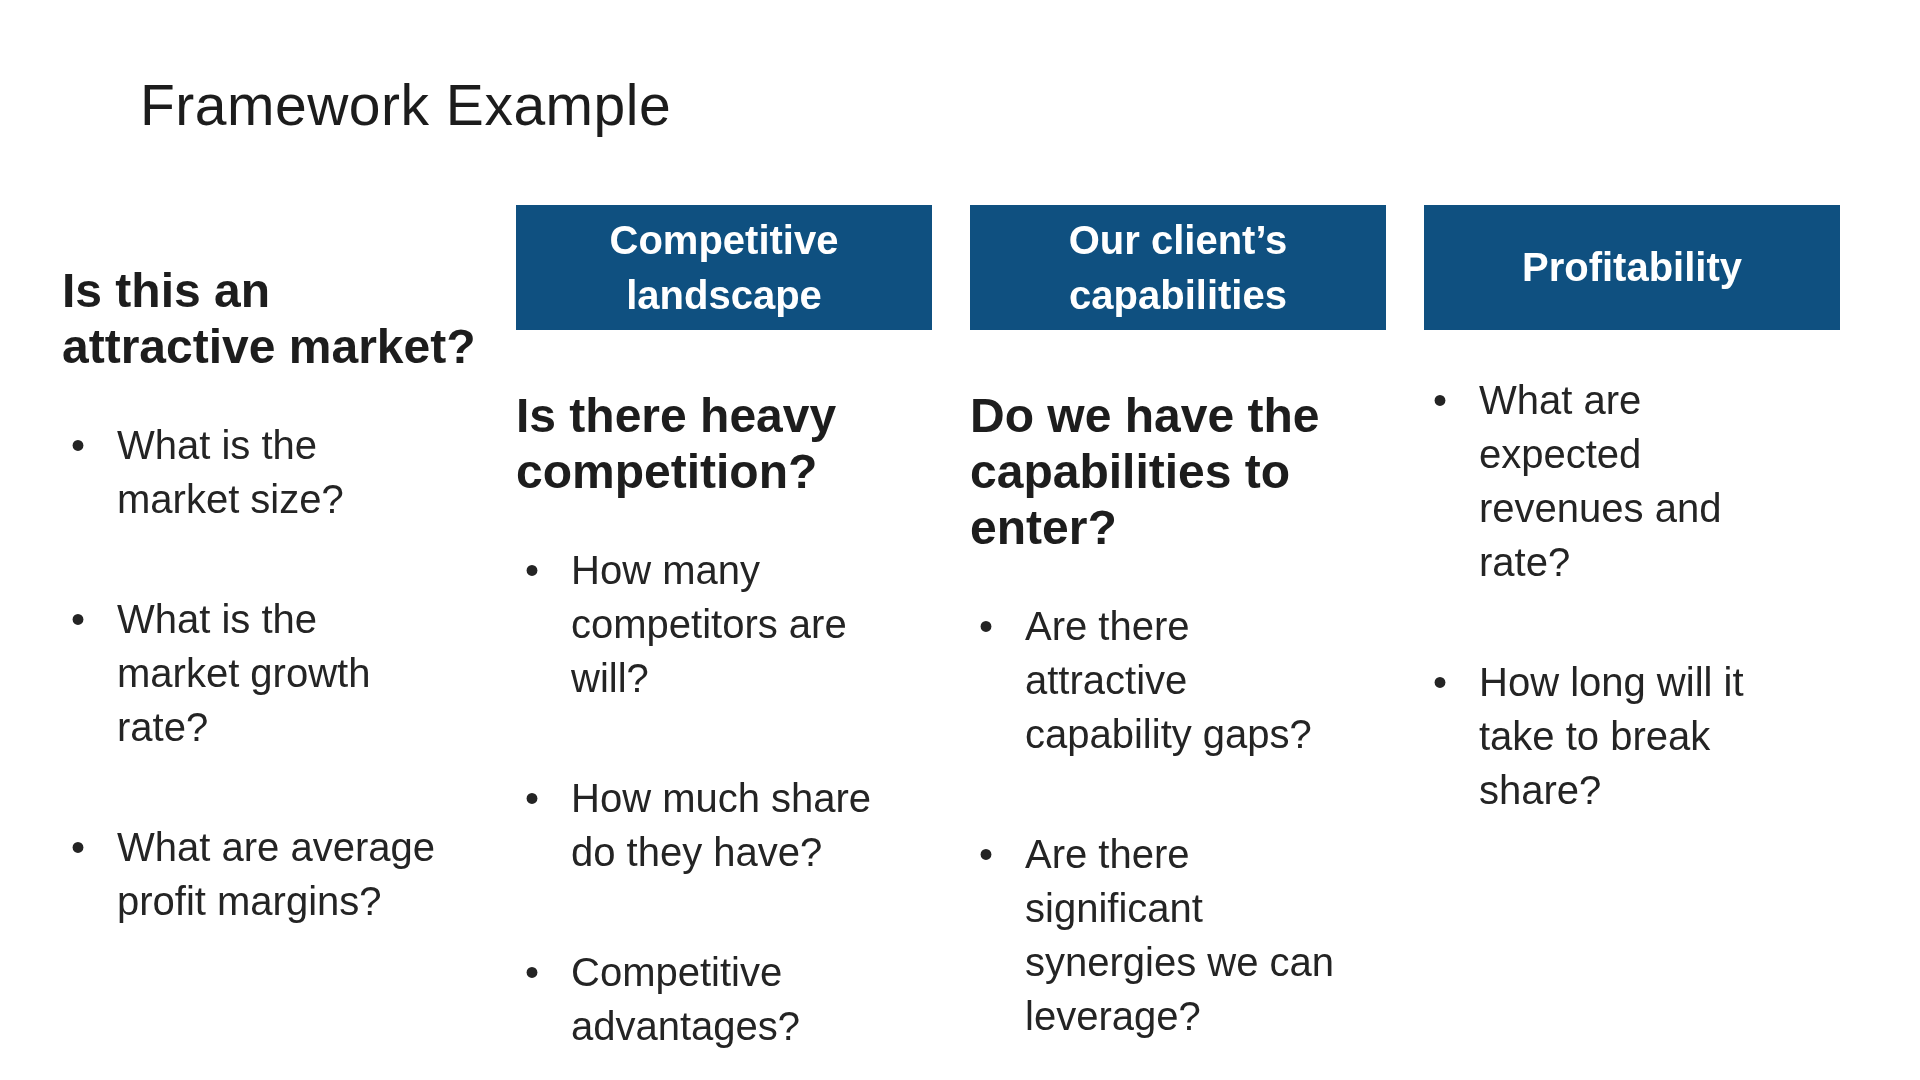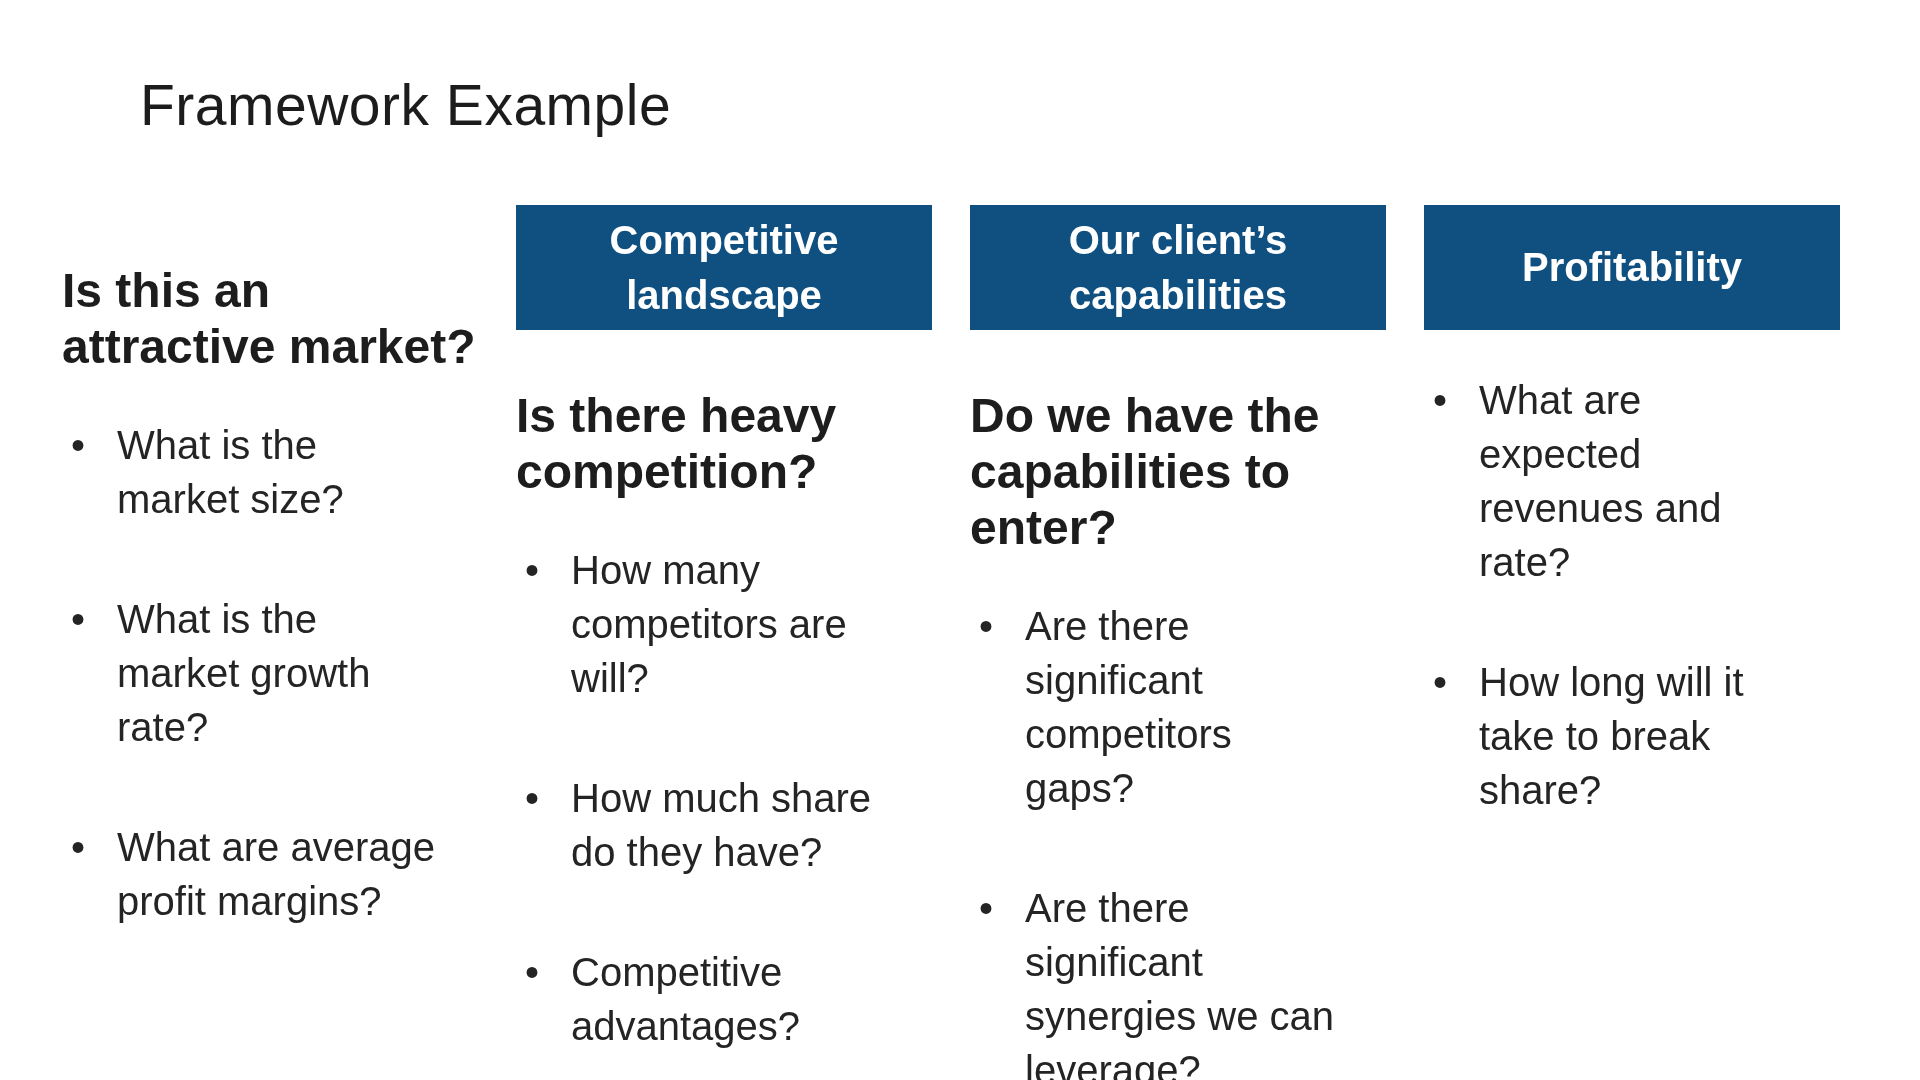--- a/index.html
+++ b/index.html
@@ -139,21 +139,21 @@
     </div>
 
     <div class="column">
       <div class="header-box">
         <div class="header-label">Our client’s capabilities</div>
       </div>
       <div class="question">Do we have the capabilities to enter?</div>
       <ul class="bullets">
         <li class="bullet-item">
           <span class="bullet-dot">•</span>
-          <span class="bullet-text">Are there significant competitors gaps?</span>
+          <span class="bullet-text">Are there attractive capability gaps?</span>
         </li>
         <li class="bullet-item">
           <span class="bullet-dot">•</span>
           <span class="bullet-text">Are there significant synergies we can leverage?</span>
         </li>
       </ul>
     </div>
 
     <div class="column">
       <div class="header-box">

